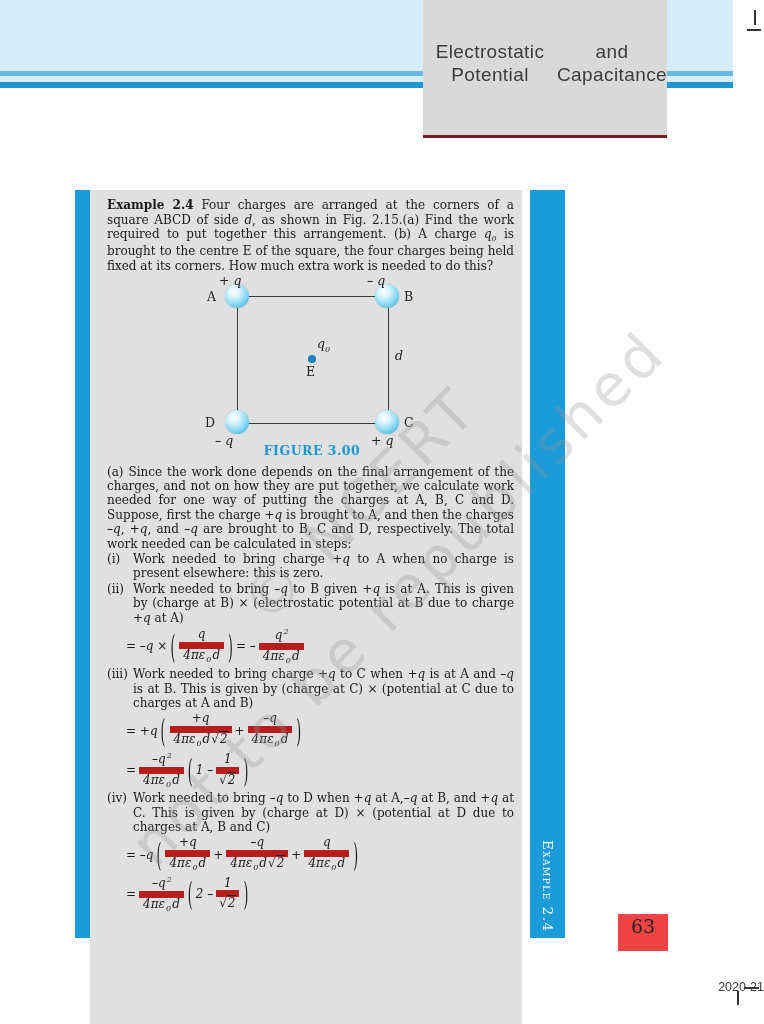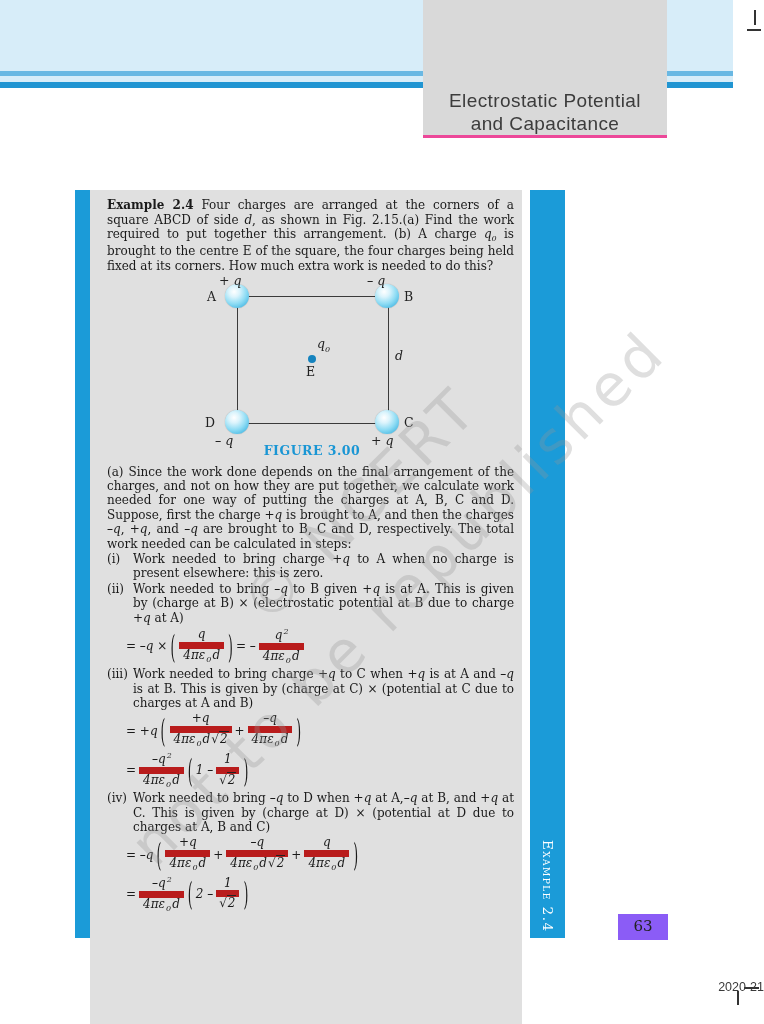--- a/index.html
+++ b/index.html
@@ -7,22 +7,22 @@
         font-family:"DejaVu Serif",serif;color:#1a1a1a;}
 
   
   .banner-light{position:absolute;left:0;top:0;width:733px;height:71px;background:#d7edf9;}
   .stripe-mid{position:absolute;left:0;top:71px;width:733px;height:5px;background:#69b8e3;}
   .banner-light2{position:absolute;left:0;top:76px;width:733px;height:6px;background:#d7edf9;}
   .stripe-dark{position:absolute;left:0;top:82px;width:733px;height:6px;background:#2095d2;}
 
   
   .chapter-box{position:absolute;left:423px;top:0;width:244px;height:138px;background:#d9d9d9;
-               border-bottom:3px solid #ec4899;display:flex;flex-direction:column;justify-content:flex-end;
-               align-items:center;box-sizing:border-box;z-index:4;}
+               border-bottom:3px solid #7f1d1d;display:flex;flex-direction:row;justify-content:flex-end;
+               align-items:center;padding-bottom:9px;box-sizing:border-box;z-index:4;}
   .chapter-box .t{font-family:"Liberation Sans",sans-serif;font-size:19px;line-height:1.22;
                   color:#3c3c3c;letter-spacing:0.4px;text-align:center;}
 
   
   .mark{position:absolute;background:#333;}
 
   
   .intro{position:absolute;left:76px;top:148px;width:480px;font-style:italic;font-size:15px;
          line-height:1.45;color:#1c1c1c;}
 
@@ -69,22 +69,22 @@
   .frac .den{border-top:7px solid #b91c1c;}
   .pargrp{display:inline-flex;align-items:center;}
   .parinner{display:inline-flex;align-items:center;}
   .bigp{font-style:normal;display:inline-block;transform:scaleY(2.5);font-size:12.5px;margin:0 2px;}
   .formula sub{font-size:8px;font-style:italic;}
   .formula sup{font-size:8px;font-style:italic;}
   .sqrt{white-space:nowrap;}
   .rcd{border-top:1px solid #222;padding:0 1px;}
 
   
-  .pagenum{position:absolute;left:618px;top:914px;width:50px;height:26px;background:#8b5cf6;
-           text-align:center;line-height:25px;font-size:15px;color:#222;}
+  .pagenum{position:absolute;left:618px;top:914px;width:50px;height:37px;background:#ef4444;
+           text-align:center;line-height:25px;font-size:19px;color:#222;}
   .footer{position:absolute;left:0;right:0;top:980px;text-align:right;
           font-family:"Liberation Sans",sans-serif;font-size:12.5px;color:#3a3a3a;}
 
   
   .wm{position:absolute;white-space:nowrap;z-index:6;pointer-events:none;
       font-family:"DejaVu Sans",sans-serif;color:rgba(148,148,148,0.30);letter-spacing:5px;
       transform:translate(-50%,-50%) rotate(-45deg);}
   .wm1{left:360px;top:505px;font-size:58px;}
   .wm2{left:398px;top:598px;font-size:58px;}
 </style>

